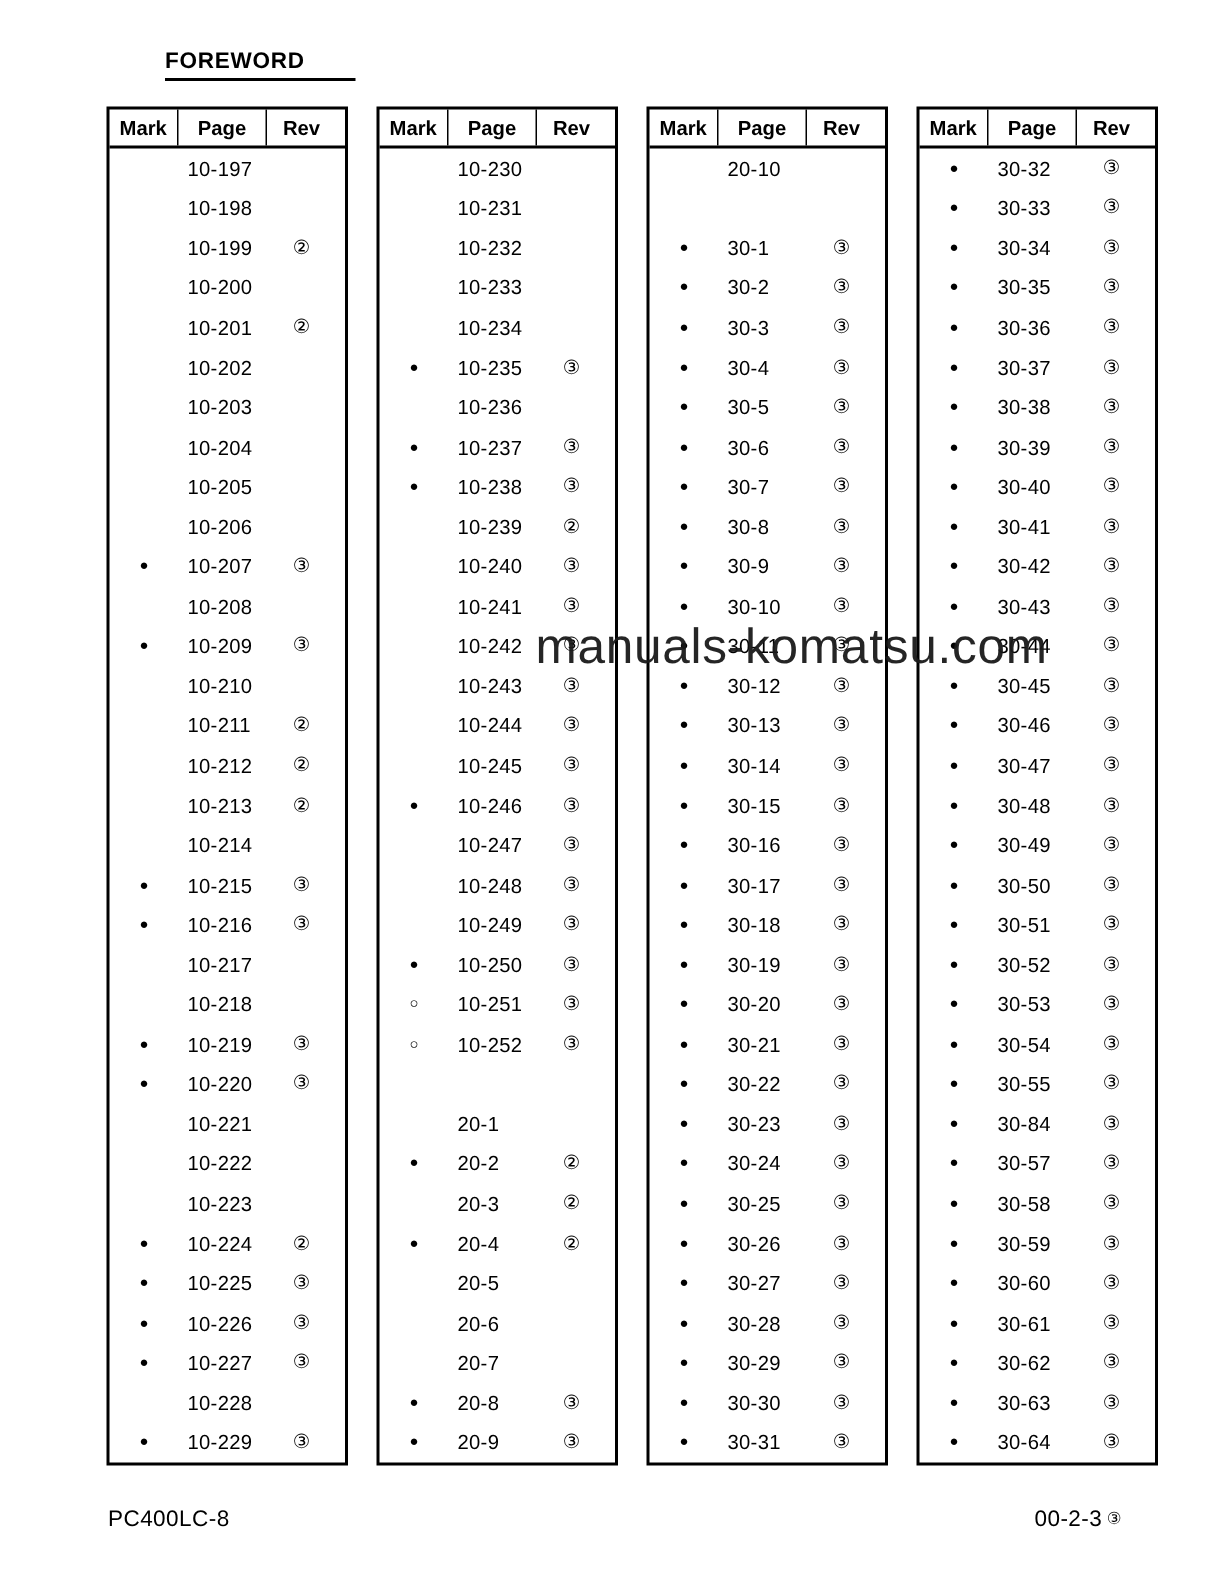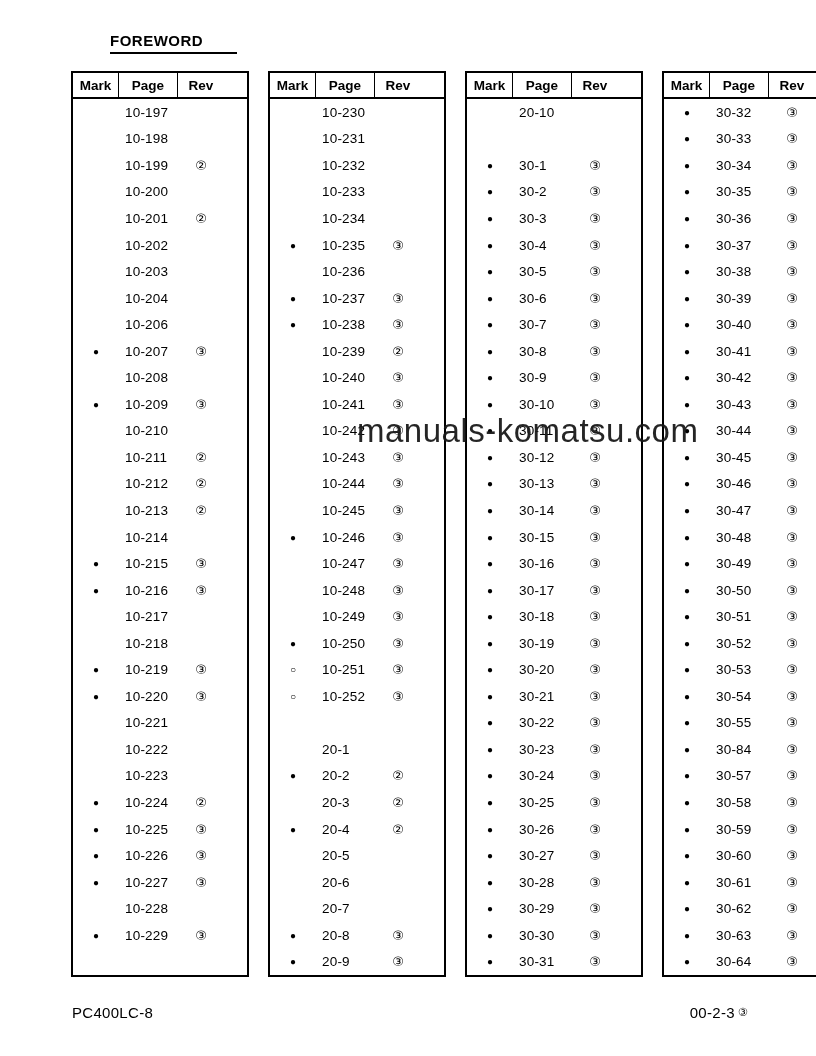--- a/index.html
+++ b/index.html
@@ -23,21 +23,21 @@
     margin-left: 38px;
   }
   .tables {
     position: absolute;
     left: 71px;
     top: 71px;
     display: flex;
     gap: 19px;
   }
   .table {
-    width: 178px;
+    width: 161px;
     border: 2px solid #000;
     background: #fff;
   }
   .thead {
     display: grid;
     grid-template-columns: 46px 59px 46px;
     height: 26px;
     border-bottom: 2px solid #000;
   }
   .th {
@@ -145,20 +145,25 @@
           <div class="td page">10-203</div>
           <div class="td rev"></div>
         </div>
         <div class="tr">
           <div class="td mark"></div>
           <div class="td page">10-204</div>
           <div class="td rev"></div>
         </div>
         <div class="tr">
           <div class="td mark"></div>
+          <div class="td page">10-205</div>
+          <div class="td rev"></div>
+        </div>
+        <div class="tr">
+          <div class="td mark"></div>
           <div class="td page">10-206</div>
           <div class="td rev"></div>
         </div>
         <div class="tr">
           <div class="td mark">●</div>
           <div class="td page">10-207</div>
           <div class="td rev">③</div>
         </div>
         <div class="tr">
           <div class="td mark"></div>

